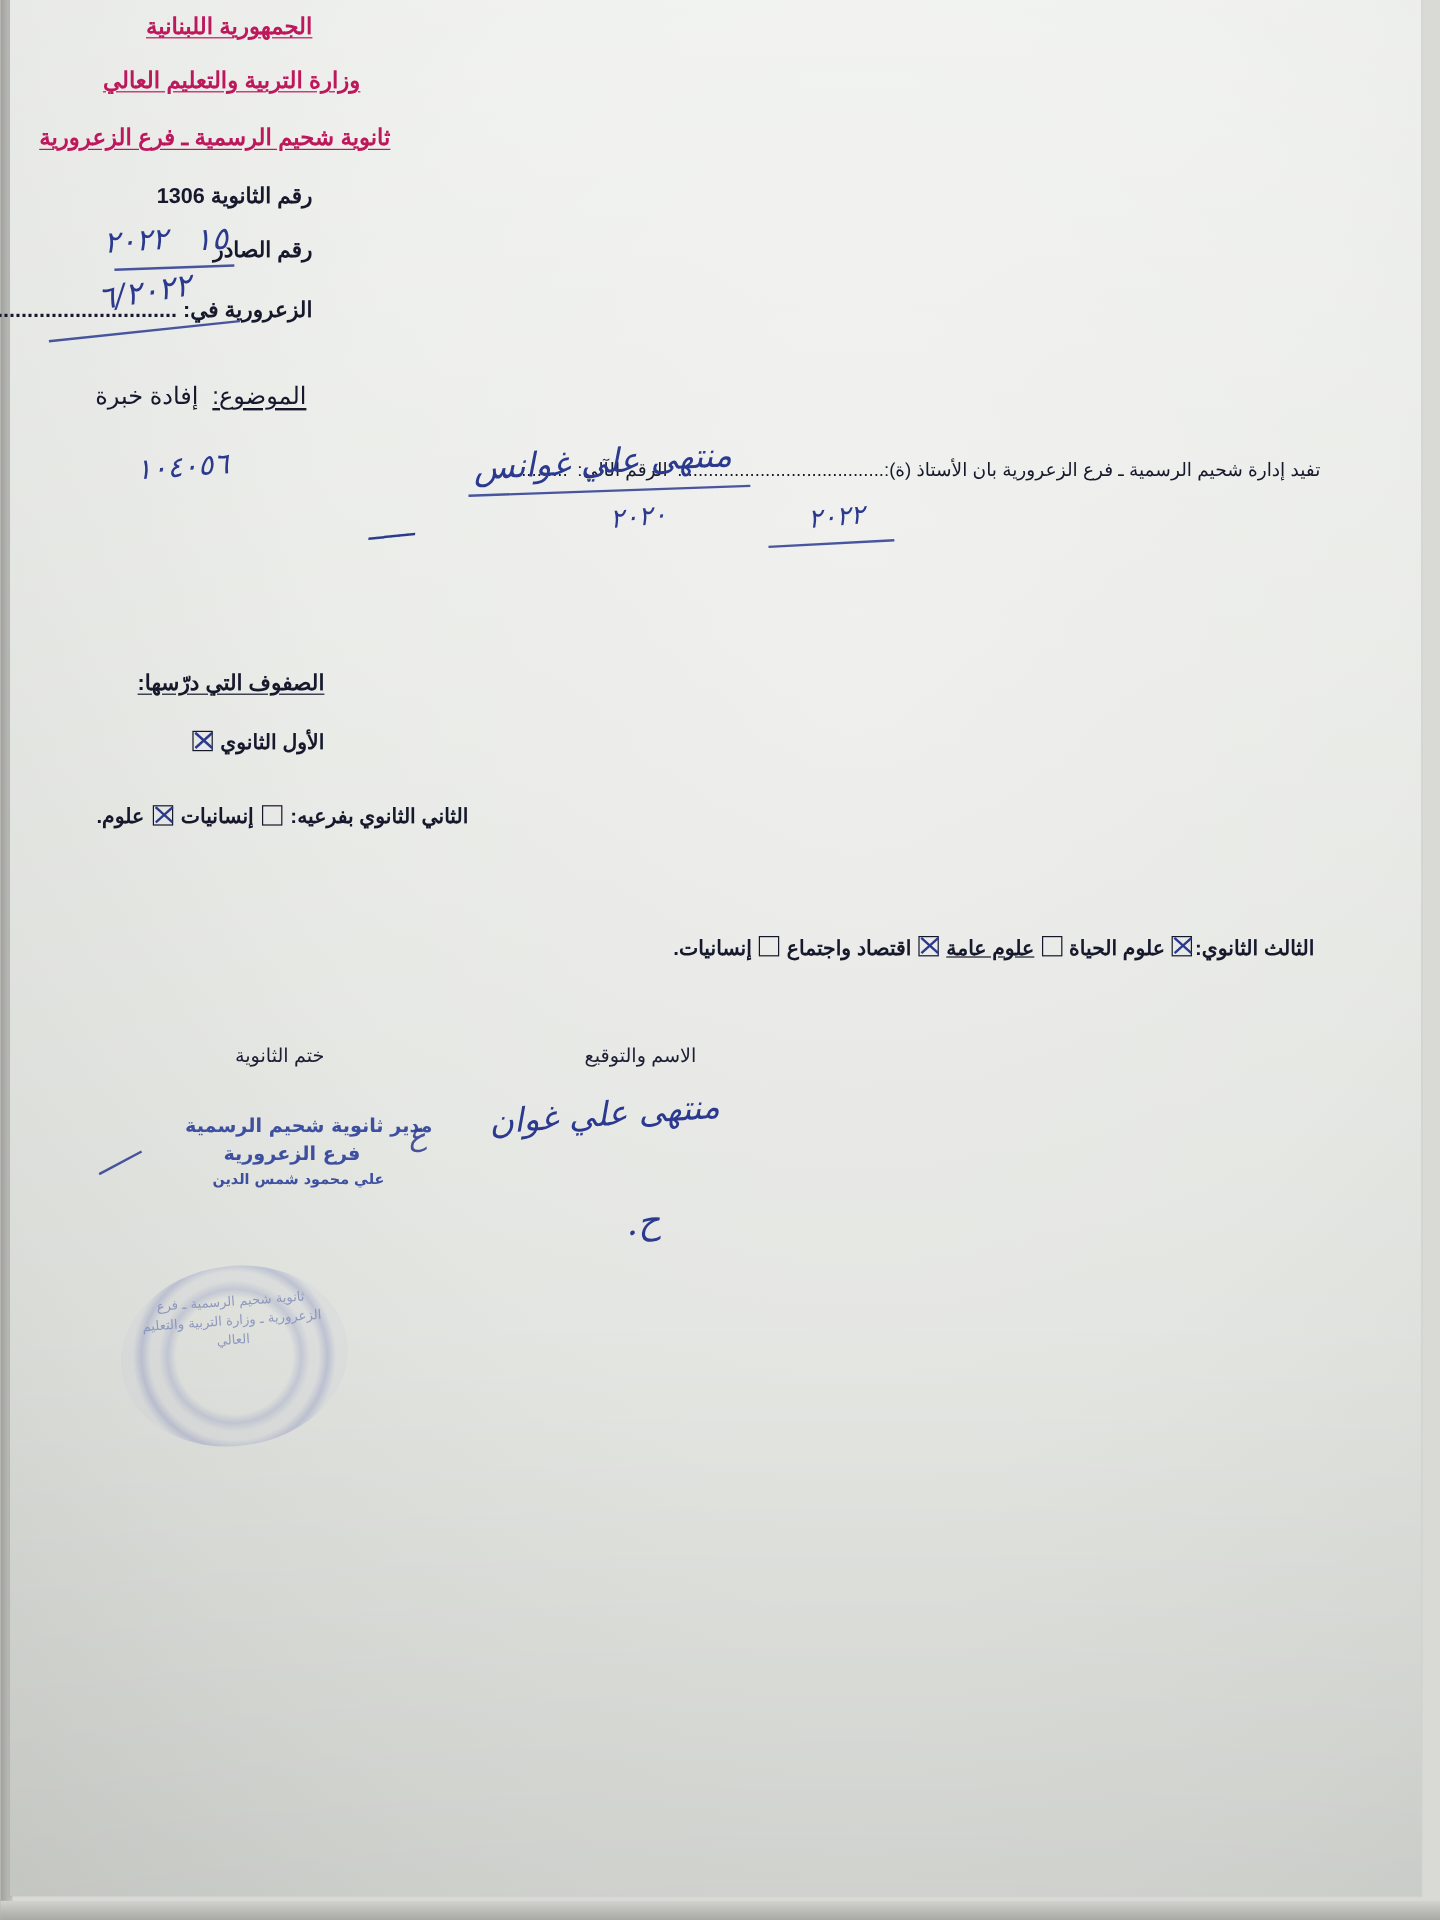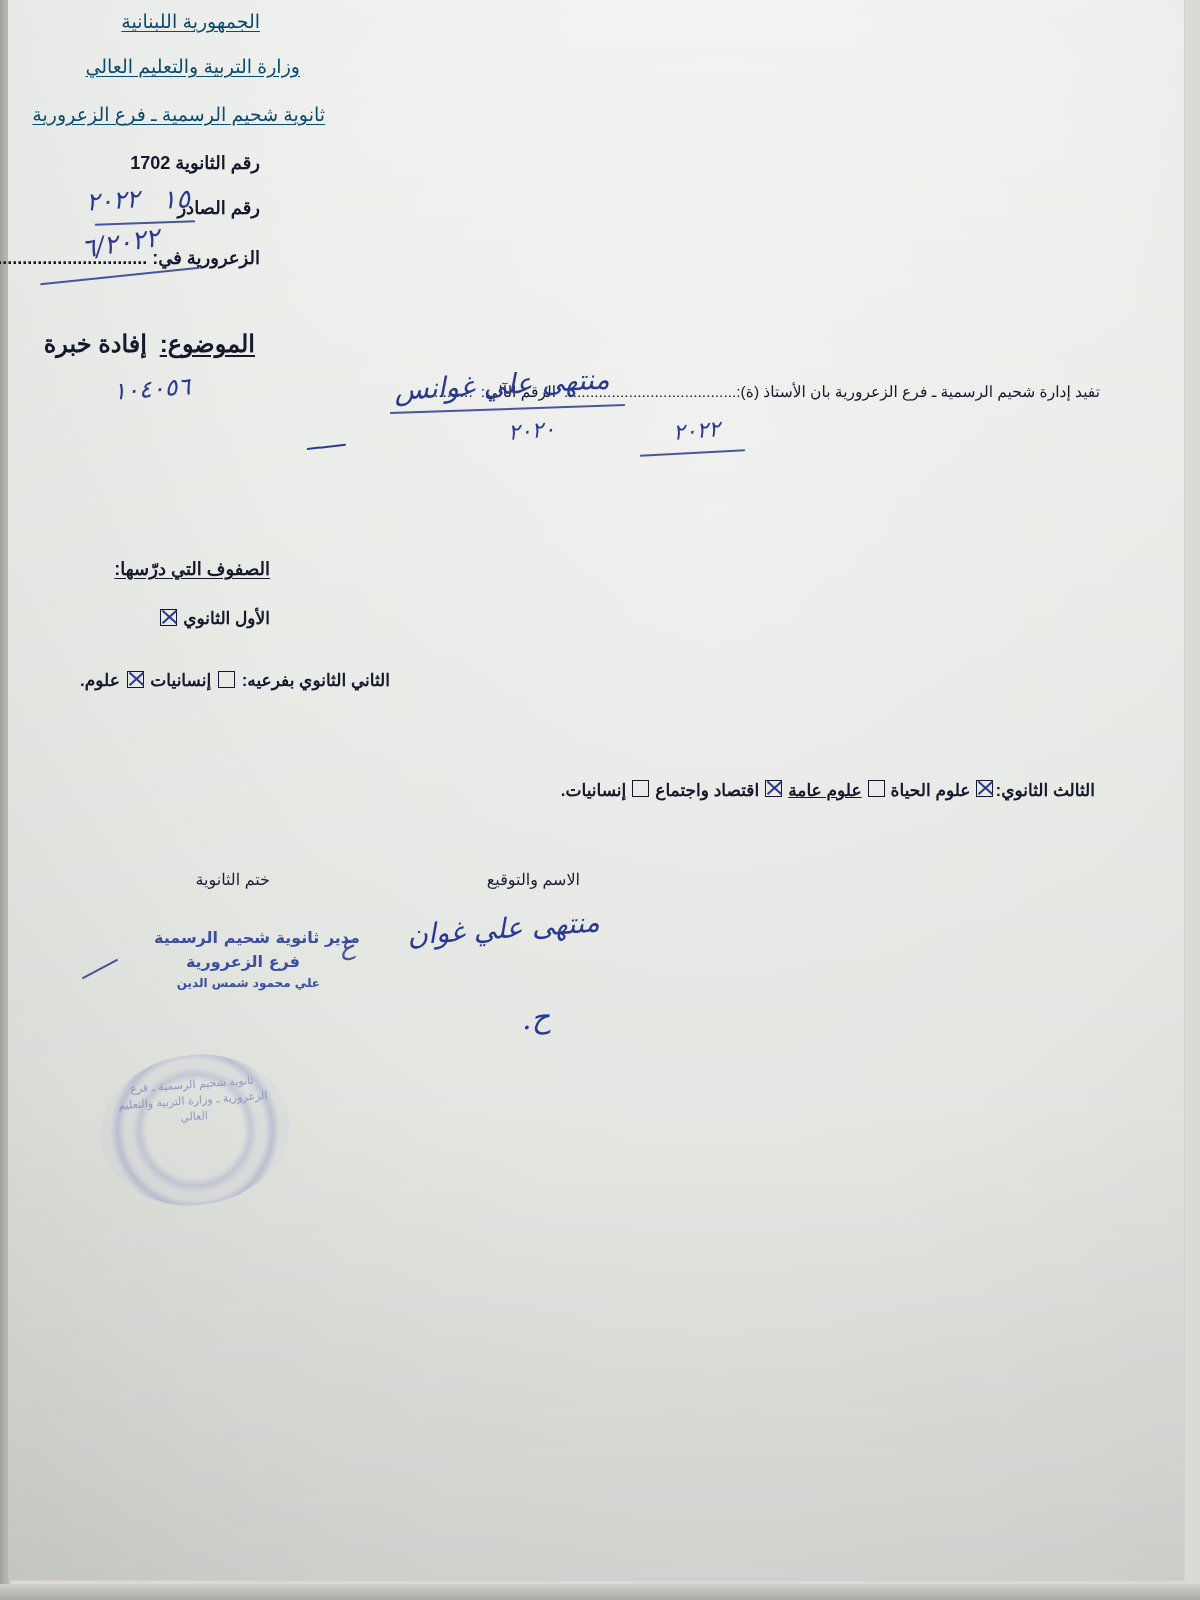--- a/index.html
+++ b/index.html
@@ -41,23 +41,23 @@
     background: linear-gradient(0deg,#a8a9a5,#d2d3cf);
   }
   .doc {
     position: absolute;
     left: 0; top: 0; right: 0; bottom: 0;
     color: #1c1f33;
   }
   .hdr {
     position: absolute;
     text-align: center;
-    font-weight: normal;
-    white-space: nowrap;
-    color: #0c4a6e;
+    font-weight: bold;
+    white-space: nowrap;
+    color: #be185d;
   }
   .ul { text-decoration: underline; text-underline-offset: 3px; }
   .line {
     position: absolute;
     white-space: nowrap;
     color: #16192c;
   }
   .dotted { letter-spacing: 1px; }
   .hand {
     position: absolute;
@@ -125,32 +125,32 @@
   <div class="edge-bottom"></div>
 
   <div class="doc">
 
     <div class="hdr ul" style="right:940px; top:10px; font-size:19px;">الجمهورية اللبنانية</div>
 
     <div class="hdr ul" style="right:900px; top:55px; font-size:19px;">وزارة التربية والتعليم العالي</div>
 
     <div class="hdr ul" style="right:875px; top:103px; font-size:19px;">ثانوية شحيم الرسمية ـ فرع الزعرورية</div>
 
-    <div class="line" style="right:940px; top:152px; font-size:18px; font-weight:bold;">رقم الثانوية 1702</div>
+    <div class="line" style="right:940px; top:152px; font-size:18px; font-weight:bold;">رقم الثانوية 1306</div>
 
     <div class="line" style="right:940px; top:197px; font-size:18px; font-weight:bold;">رقم الصادر</div>
     <div class="hand" style="right:1010px; top:184px; font-size:26px; transform:rotate(-3deg);">١٥</div>
     <div class="hand" style="right:1060px; top:186px; font-size:25px; transform:rotate(-4deg);">٢٠٢٢</div>
     <div class="ink-line" style="right:1005px; top:222px; width:100px; transform:rotate(-2deg);"></div>
 
     <div class="line dotted" style="right:940px; top:247px; font-size:18px; font-weight:bold;">الزعرورية في: ..............................</div>
     <div class="hand" style="right:1040px; top:228px; font-size:26px; transform:rotate(-9deg);">٦/٢٠٢٢</div>
     <div class="ink-line" style="right:1000px; top:275px; width:160px; transform:rotate(-6deg);"></div>
 
-    <div class="line" style="right:945px; top:330px; font-size:24px; font-weight:bold;">
+    <div class="line" style="right:945px; top:318px; font-size:20px; font-weight:normal;">
       <span class="ul">الموضوع:</span>
       <span style="padding-right:6px;">إفادة خبرة</span>
     </div>
 
     <div class="line" style="right:100px; top:383px; font-size:15.5px; width:1000px; text-align:right;">
       <span>تفيد إدارة شحيم الرسمية ـ فرع الزعرورية بان الأستاذ (ة):</span><span class="dotted">........................................</span><span style="padding:0 8px;" class="dotted">الرقم الآلي:</span><span class="dotted">.........</span>
     </div>
     <div class="hand" style="right:590px; top:368px; font-size:28px; transform:rotate(-3deg);">منتهى علي غوانس</div>
     <div class="ink-line" style="right:575px; top:408px; width:235px; transform:rotate(-2deg);"></div>
     <div class="hand" style="right:1010px; top:375px; font-size:24px; transform:rotate(-4deg);">١٠٤٠٥٦</div>

